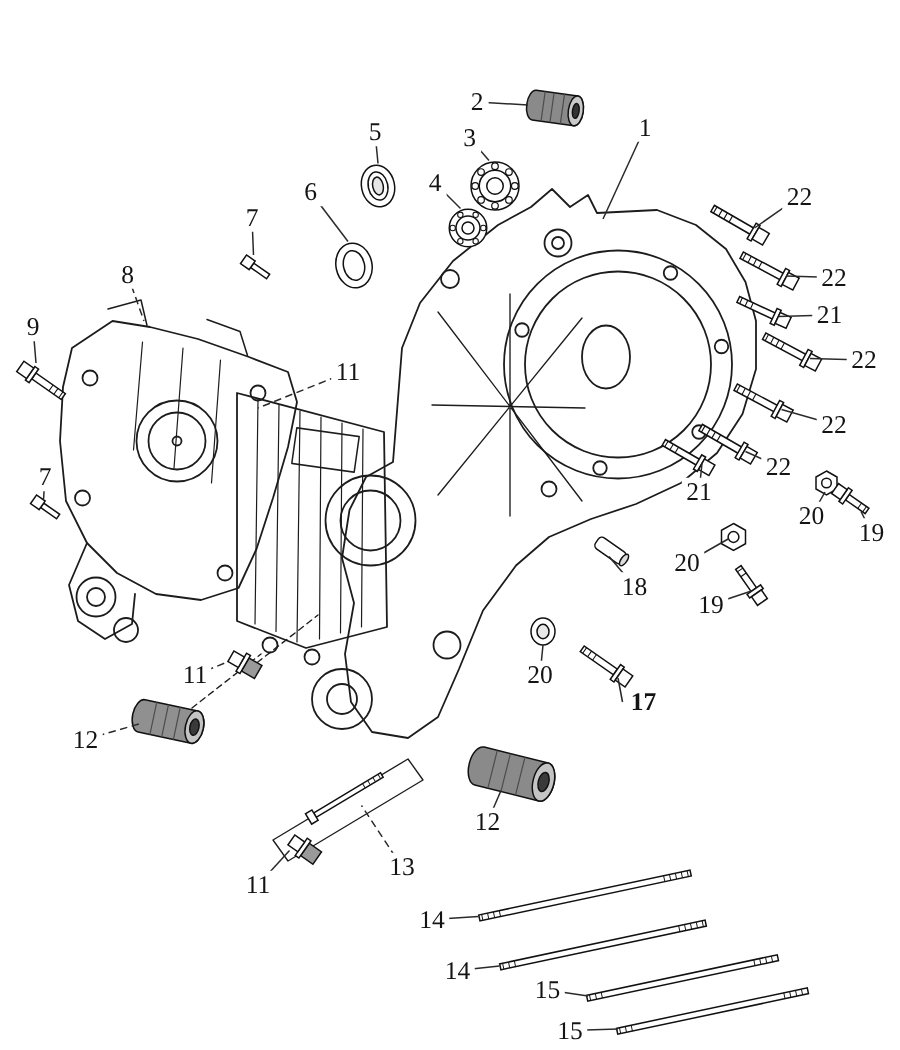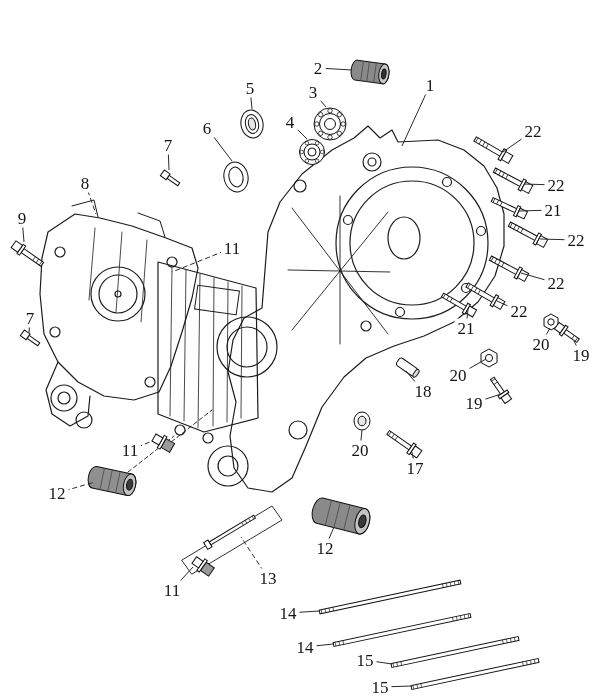--- a/index.html
+++ b/index.html
@@ -324,21 +324,21 @@
       <span class="callout" style="left: 556px; top: 283px;">22</span>
       <span class="callout" style="left: 519px; top: 311px;">22</span>
       <span class="callout" style="left: 466px; top: 328px;">21</span>
       <span class="callout" style="left: 541px; top: 344px;">20</span>
       <span class="callout" style="left: 581px; top: 355px;">19</span>
       <span class="callout" style="left: 30px; top: 318px;">7</span>
       <span class="callout" style="left: 458px; top: 375px;">20</span>
       <span class="callout" style="left: 423px; top: 391px;">18</span>
       <span class="callout" style="left: 474px; top: 403px;">19</span>
       <span class="callout" style="left: 360px; top: 450px;">20</span>
-      <span class="callout" style="left: 415px; top: 468px;">17</span>
+      <span class="callout" style="left: 429px; top: 468px; font-weight: bold;">17</span>
       <span class="callout" style="left: 130px; top: 450px;">11</span>
       <span class="callout" style="left: 57px; top: 493px;">12</span>
       <span class="callout" style="left: 325px; top: 548px;">12</span>
       <span class="callout" style="left: 268px; top: 578px;">13</span>
       <span class="callout" style="left: 172px; top: 590px;">11</span>
       <span class="callout" style="left: 288px; top: 613px;">14</span>
       <span class="callout" style="left: 305px; top: 647px;">14</span>
       <span class="callout" style="left: 365px; top: 660px;">15</span>
       <span class="callout" style="left: 380px; top: 687px;">15</span>
     </div>

